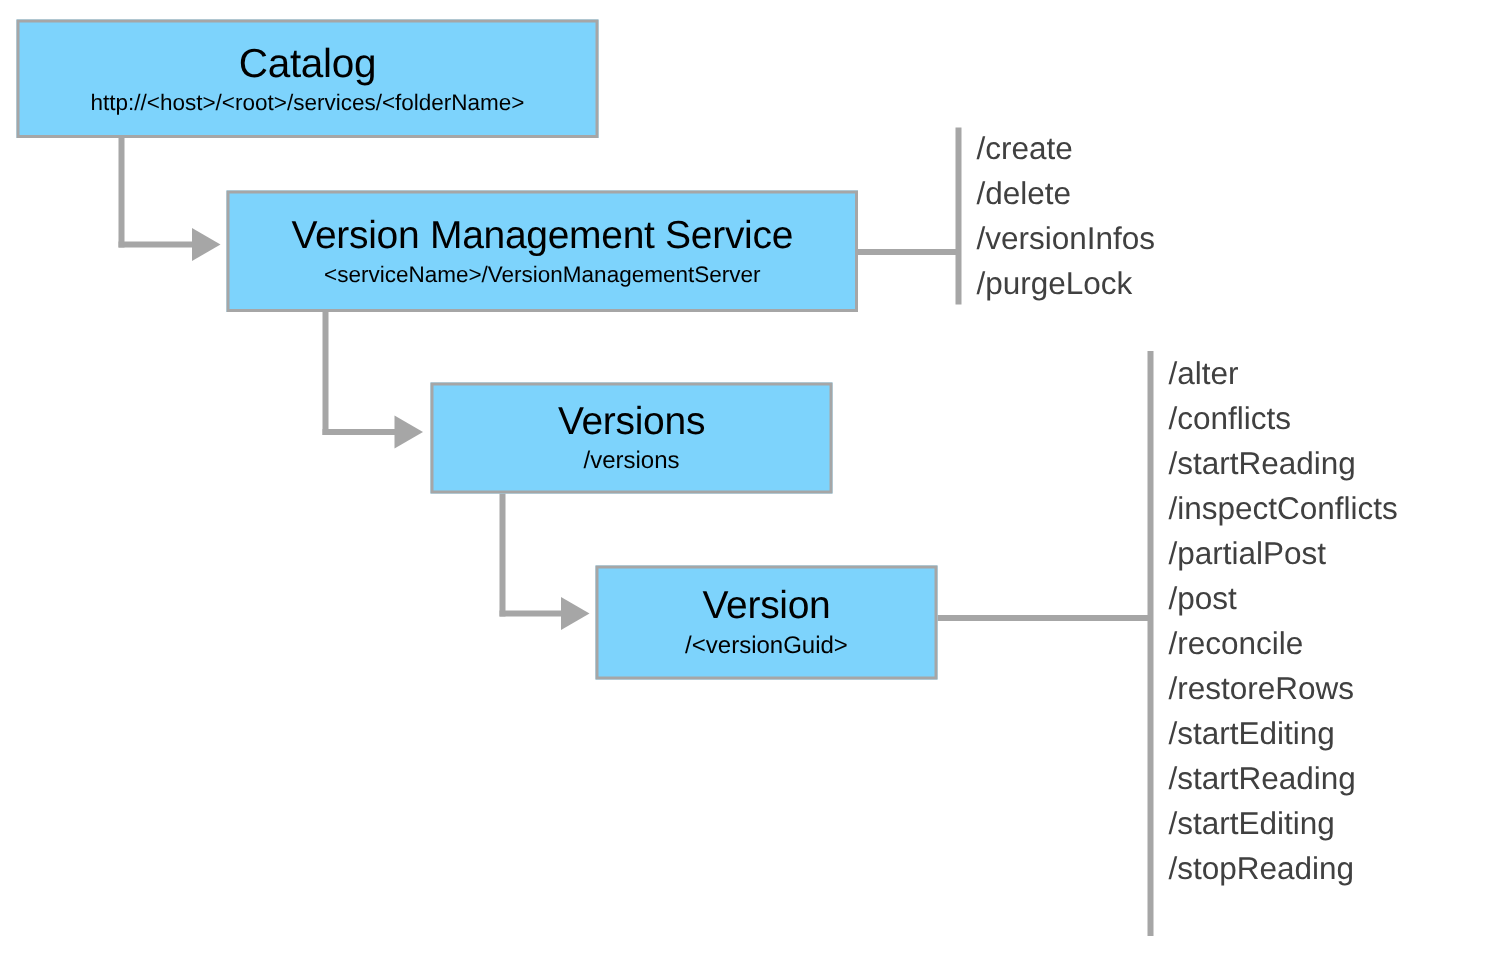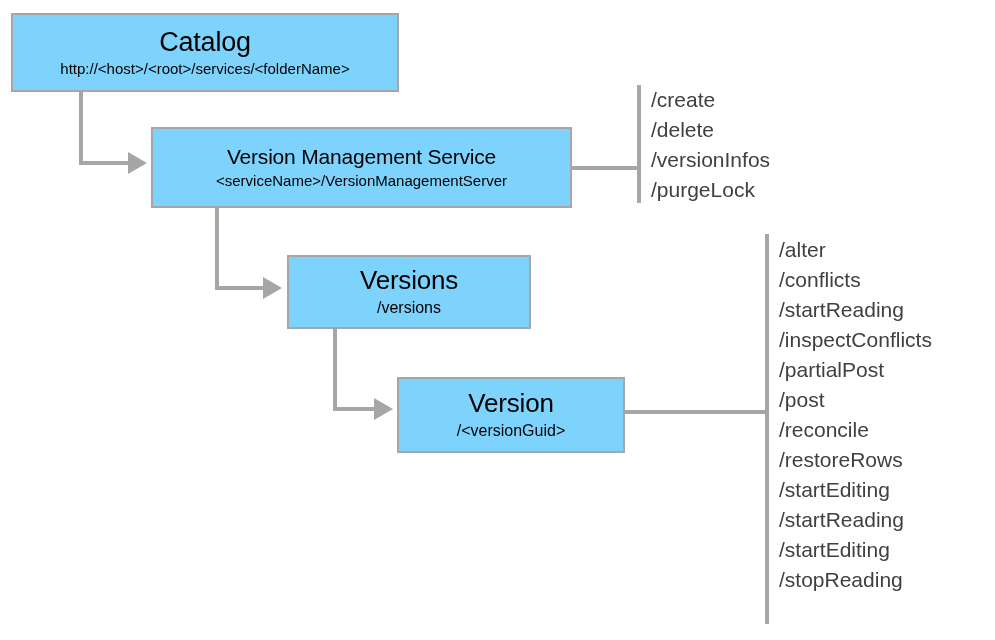--- a/index.html
+++ b/index.html
@@ -44,24 +44,24 @@
     font-weight: 400;
     margin-top: 5px;
     white-space: nowrap;
   }
 
   #node-catalog      { left: 11px;  top: 13px;  width: 388px; height: 79px; }
   #node-catalog .node-title { font-size: 27px; }
   #node-catalog .node-path  { font-size: 15px; }
 
   #node-vms          { left: 151px; top: 127px; width: 421px; height: 81px; }
-  #node-vms .node-title { font-size: 21px; }
+  #node-vms .node-title { font-size: 26px; }
   #node-vms .node-path  { font-size: 15px; }
 
-  #node-versions     { left: 287px; top: 255px; width: 244px; height: 74px; }
+  #node-versions     { left: 287px; top: 255px; width: 268px; height: 74px; }
   #node-versions .node-title { font-size: 26px; }
   #node-versions .node-path  { font-size: 16px; }
 
   #node-version      { left: 397px; top: 377px; width: 228px; height: 76px; text-align: center; }
   #node-version .node-title { font-size: 26px; }
   #node-version .node-path  { font-size: 16px; }
 
   
   .conn-v, .conn-h {
     position: absolute;

